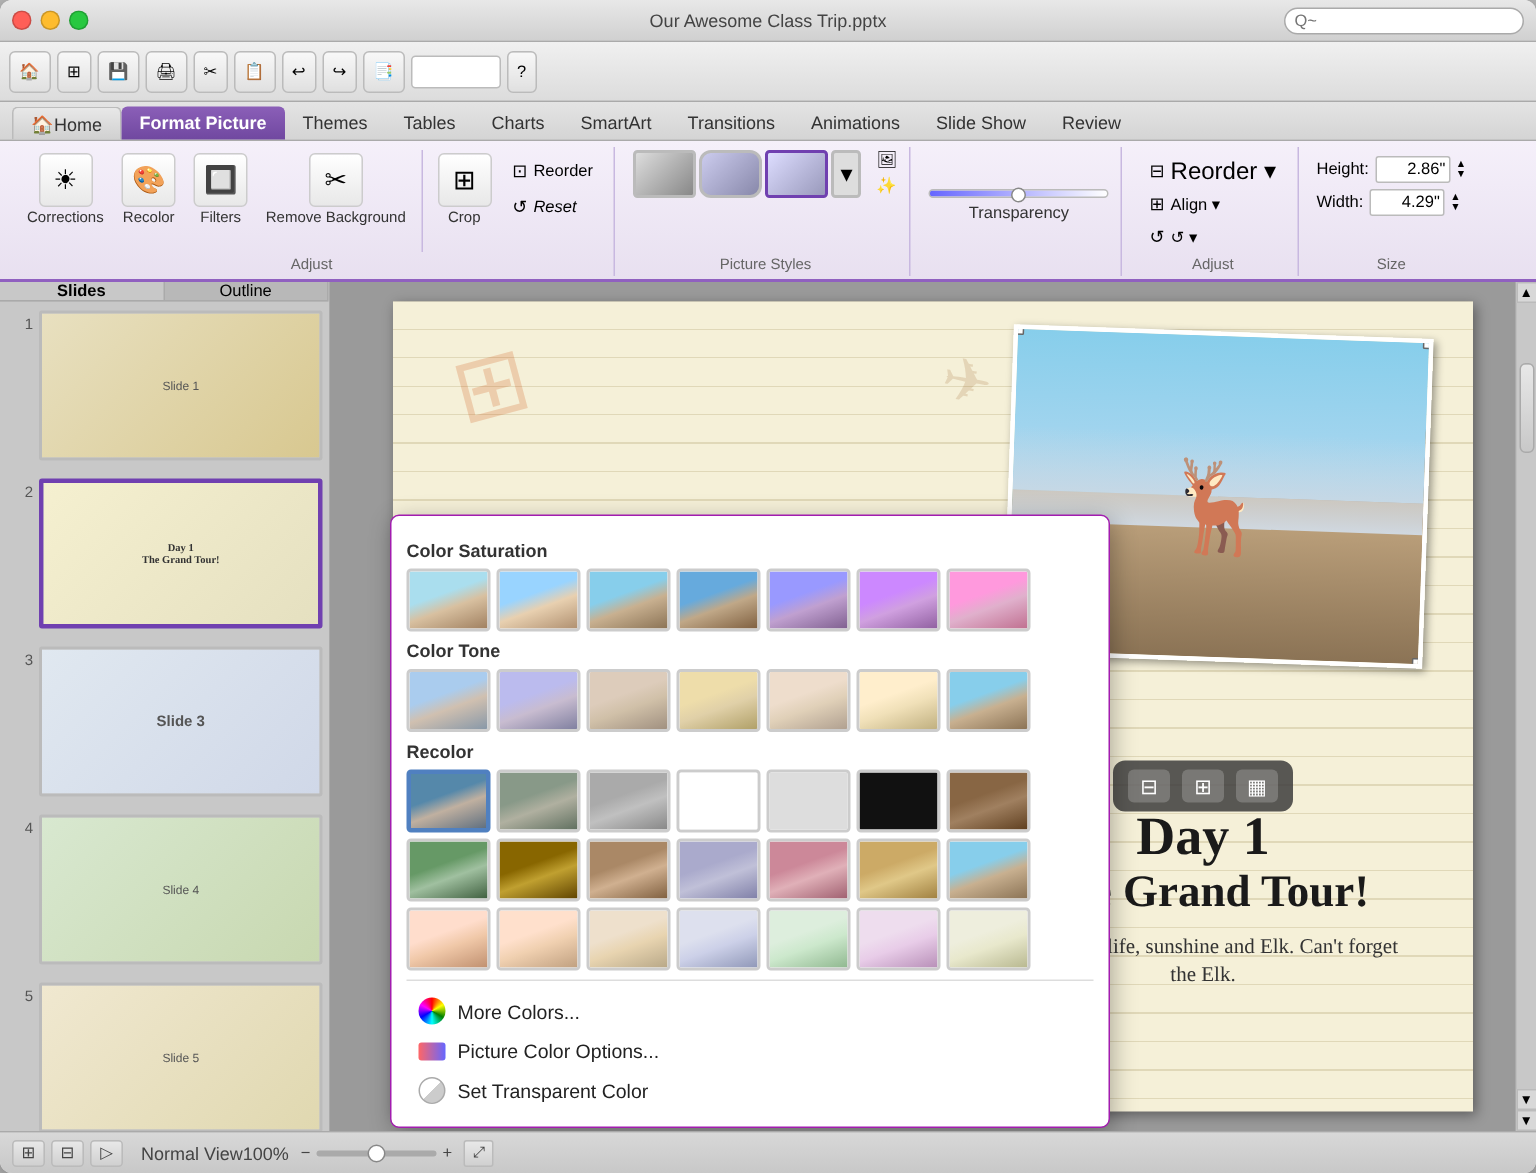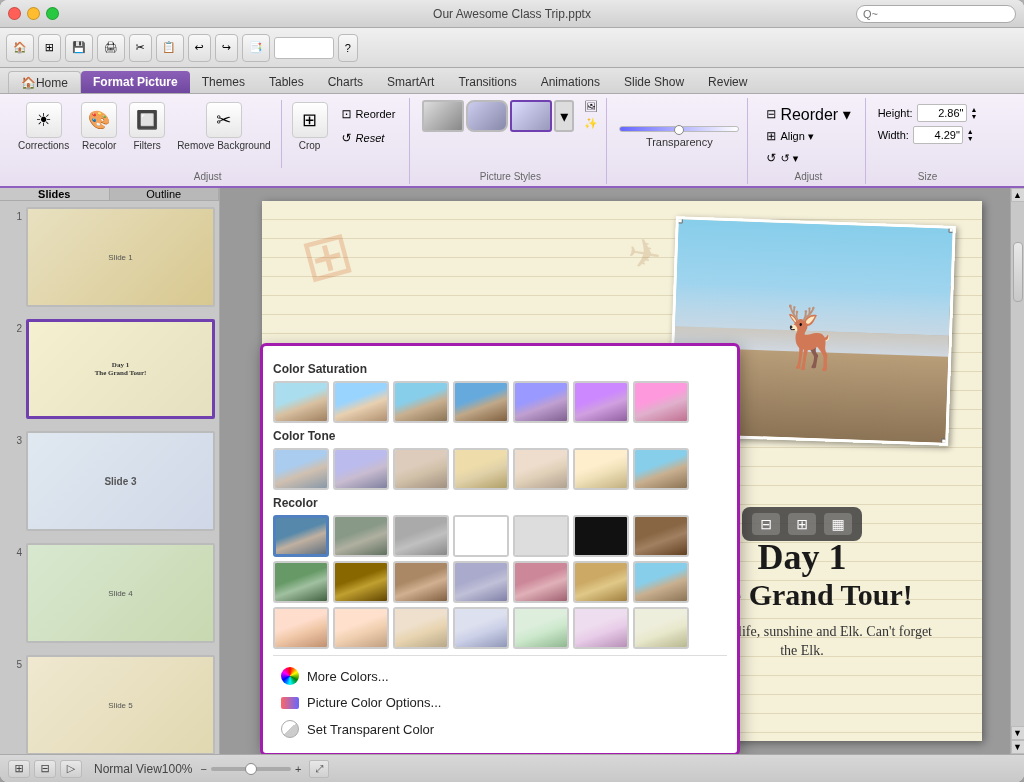--- a/index.html
+++ b/index.html
@@ -414,21 +414,21 @@
       font-size: 14px;
     }
 
     
     .dropdown-panel {
       position: absolute;
       top: 155px;
       left: 40px;
       width: 480px;
       background: white;
-      border: 3px solid #a21caf;
+      border: 1px solid #a21caf;
       border-radius: 6px;
       box-shadow: 2px 4px 16px rgba(0,0,0,0.3);
       z-index: 100;
       padding: 10px;
     }
     .dp-section-label {
       font-size: 12px;
       font-weight: 600;
       color: #333;
       margin-bottom: 5px;

